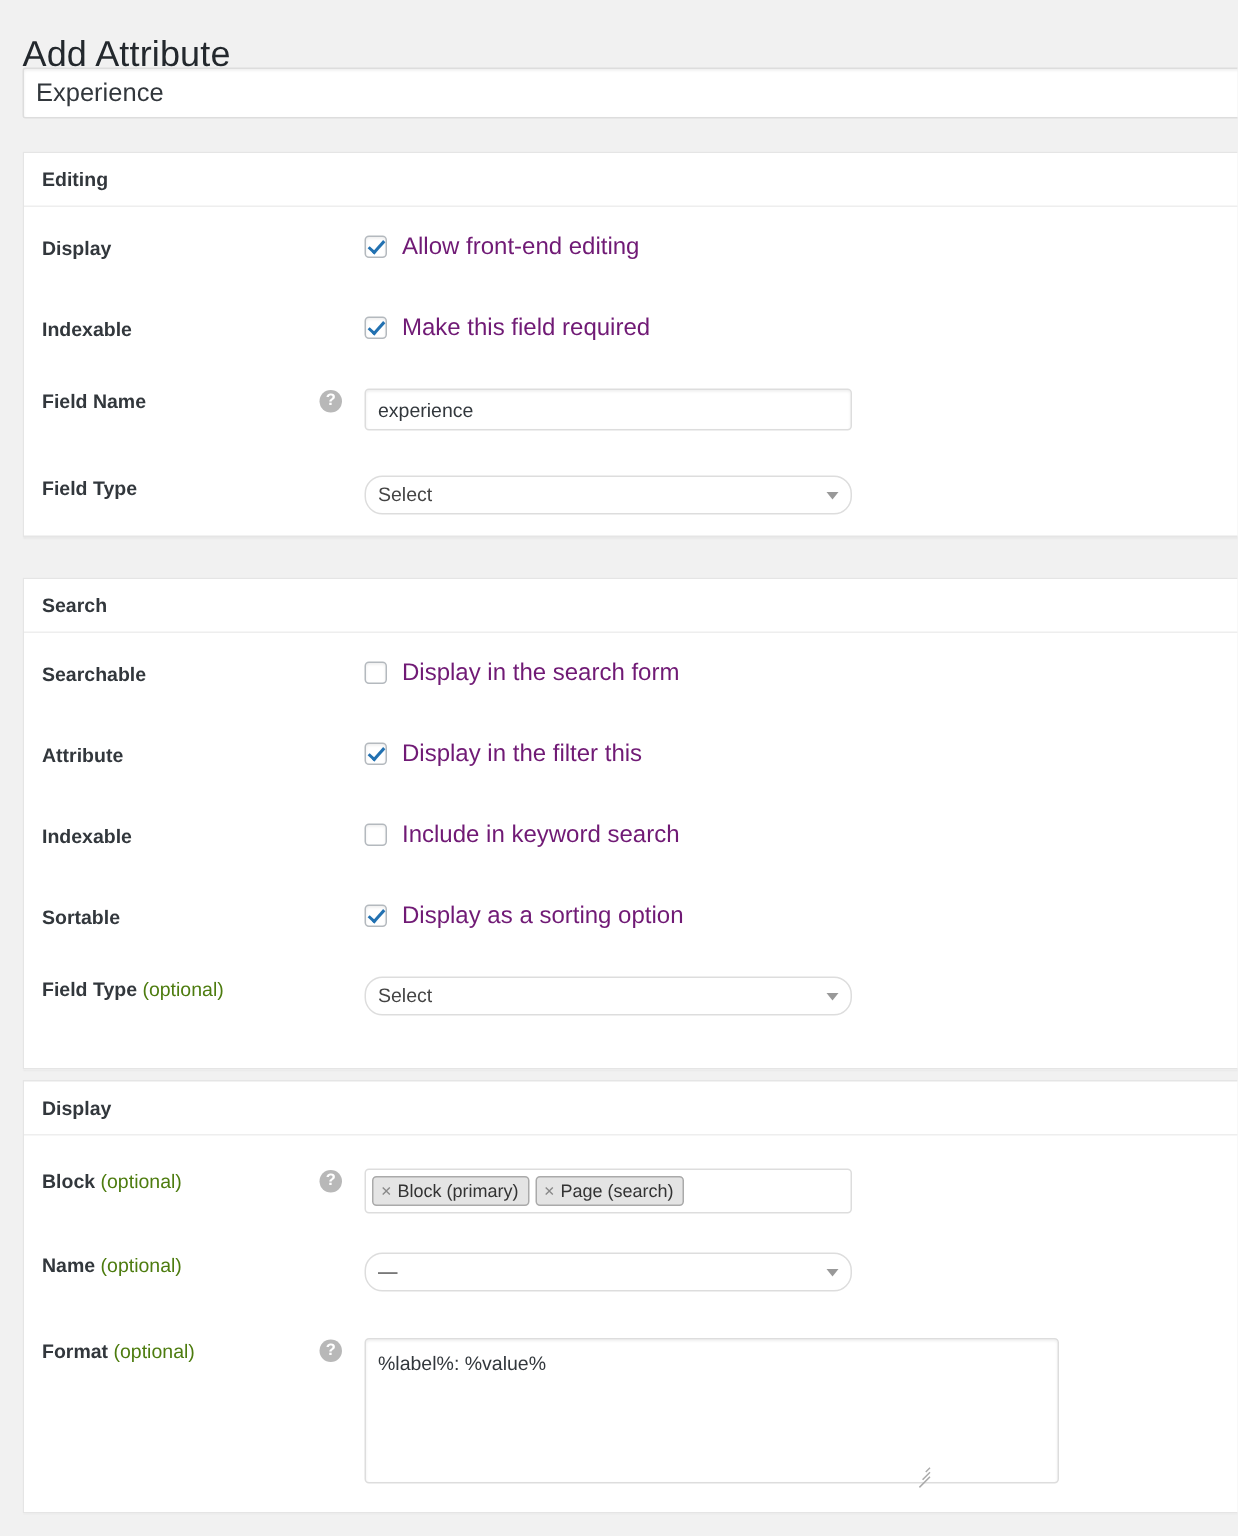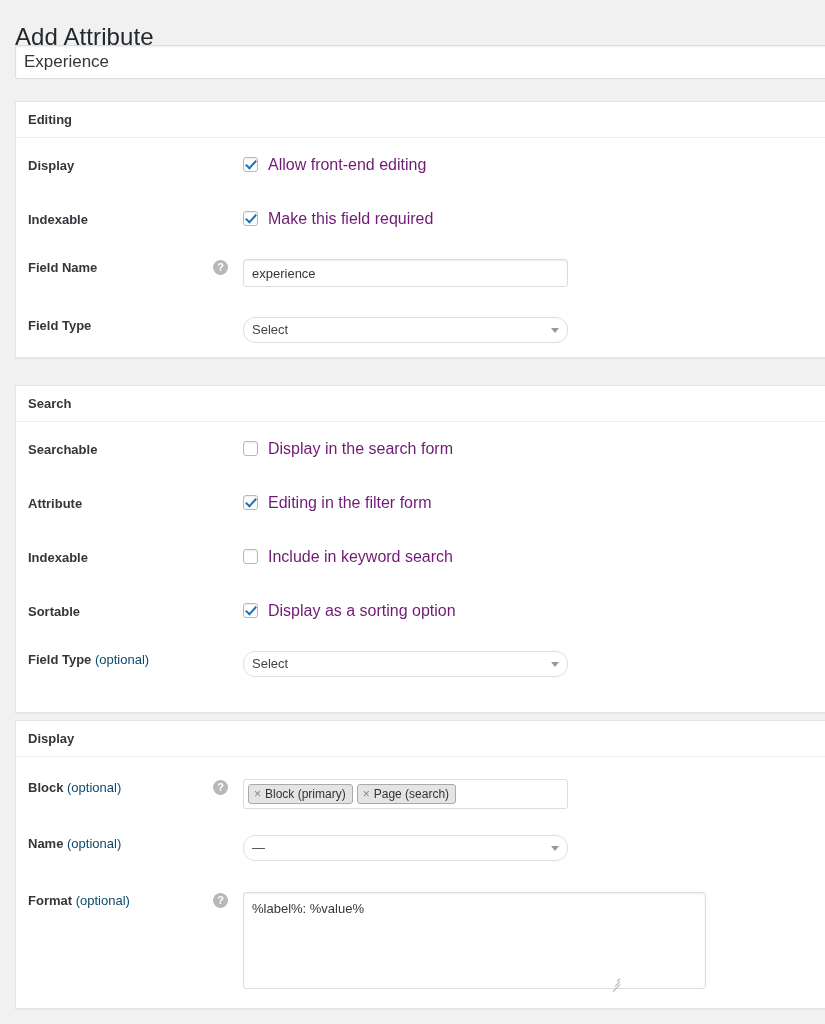--- a/index.html
+++ b/index.html
@@ -95,21 +95,21 @@
     width: 185px;
     flex: 0 0 185px;
     font-size: 13px;
     font-weight: bold;
     color: #32373c;
     padding-top: 1px;
     box-sizing: border-box;
   }
   .row-label .opt {
     font-weight: normal;
-    color: #0c4a6e;
+    color: #4d7c0f;
     text-align: center;
   }
   .help-col {
     width: 30px;
     flex: 0 0 30px;
     display: flex;
     align-items: flex-start;
     padding-top: 1px;
   }
   .row-field {
@@ -375,21 +375,21 @@
                 <span class="cb-text">Display in the search form</span>
               </label>
             </div>
           </div>
           <div class="row" style="position: absolute; left: 12px; right: 12px; top: 73px;">
             <div class="row-label"><span>Attribute</span></div>
             <div class="help-col"></div>
             <div class="row-field">
               <label class="cb-line">
                 <span class="cb checked"></span>
-                <span class="cb-text">Editing in the filter form</span>
+                <span class="cb-text">Display in the filter this</span>
               </label>
             </div>
           </div>
           <div class="row" style="position: absolute; left: 12px; right: 12px; top: 127px;">
             <div class="row-label"><span>Indexable</span></div>
             <div class="help-col"></div>
             <div class="row-field">
               <label class="cb-line">
                 <span class="cb"></span>
                 <span class="cb-text">Include in keyword search</span>

